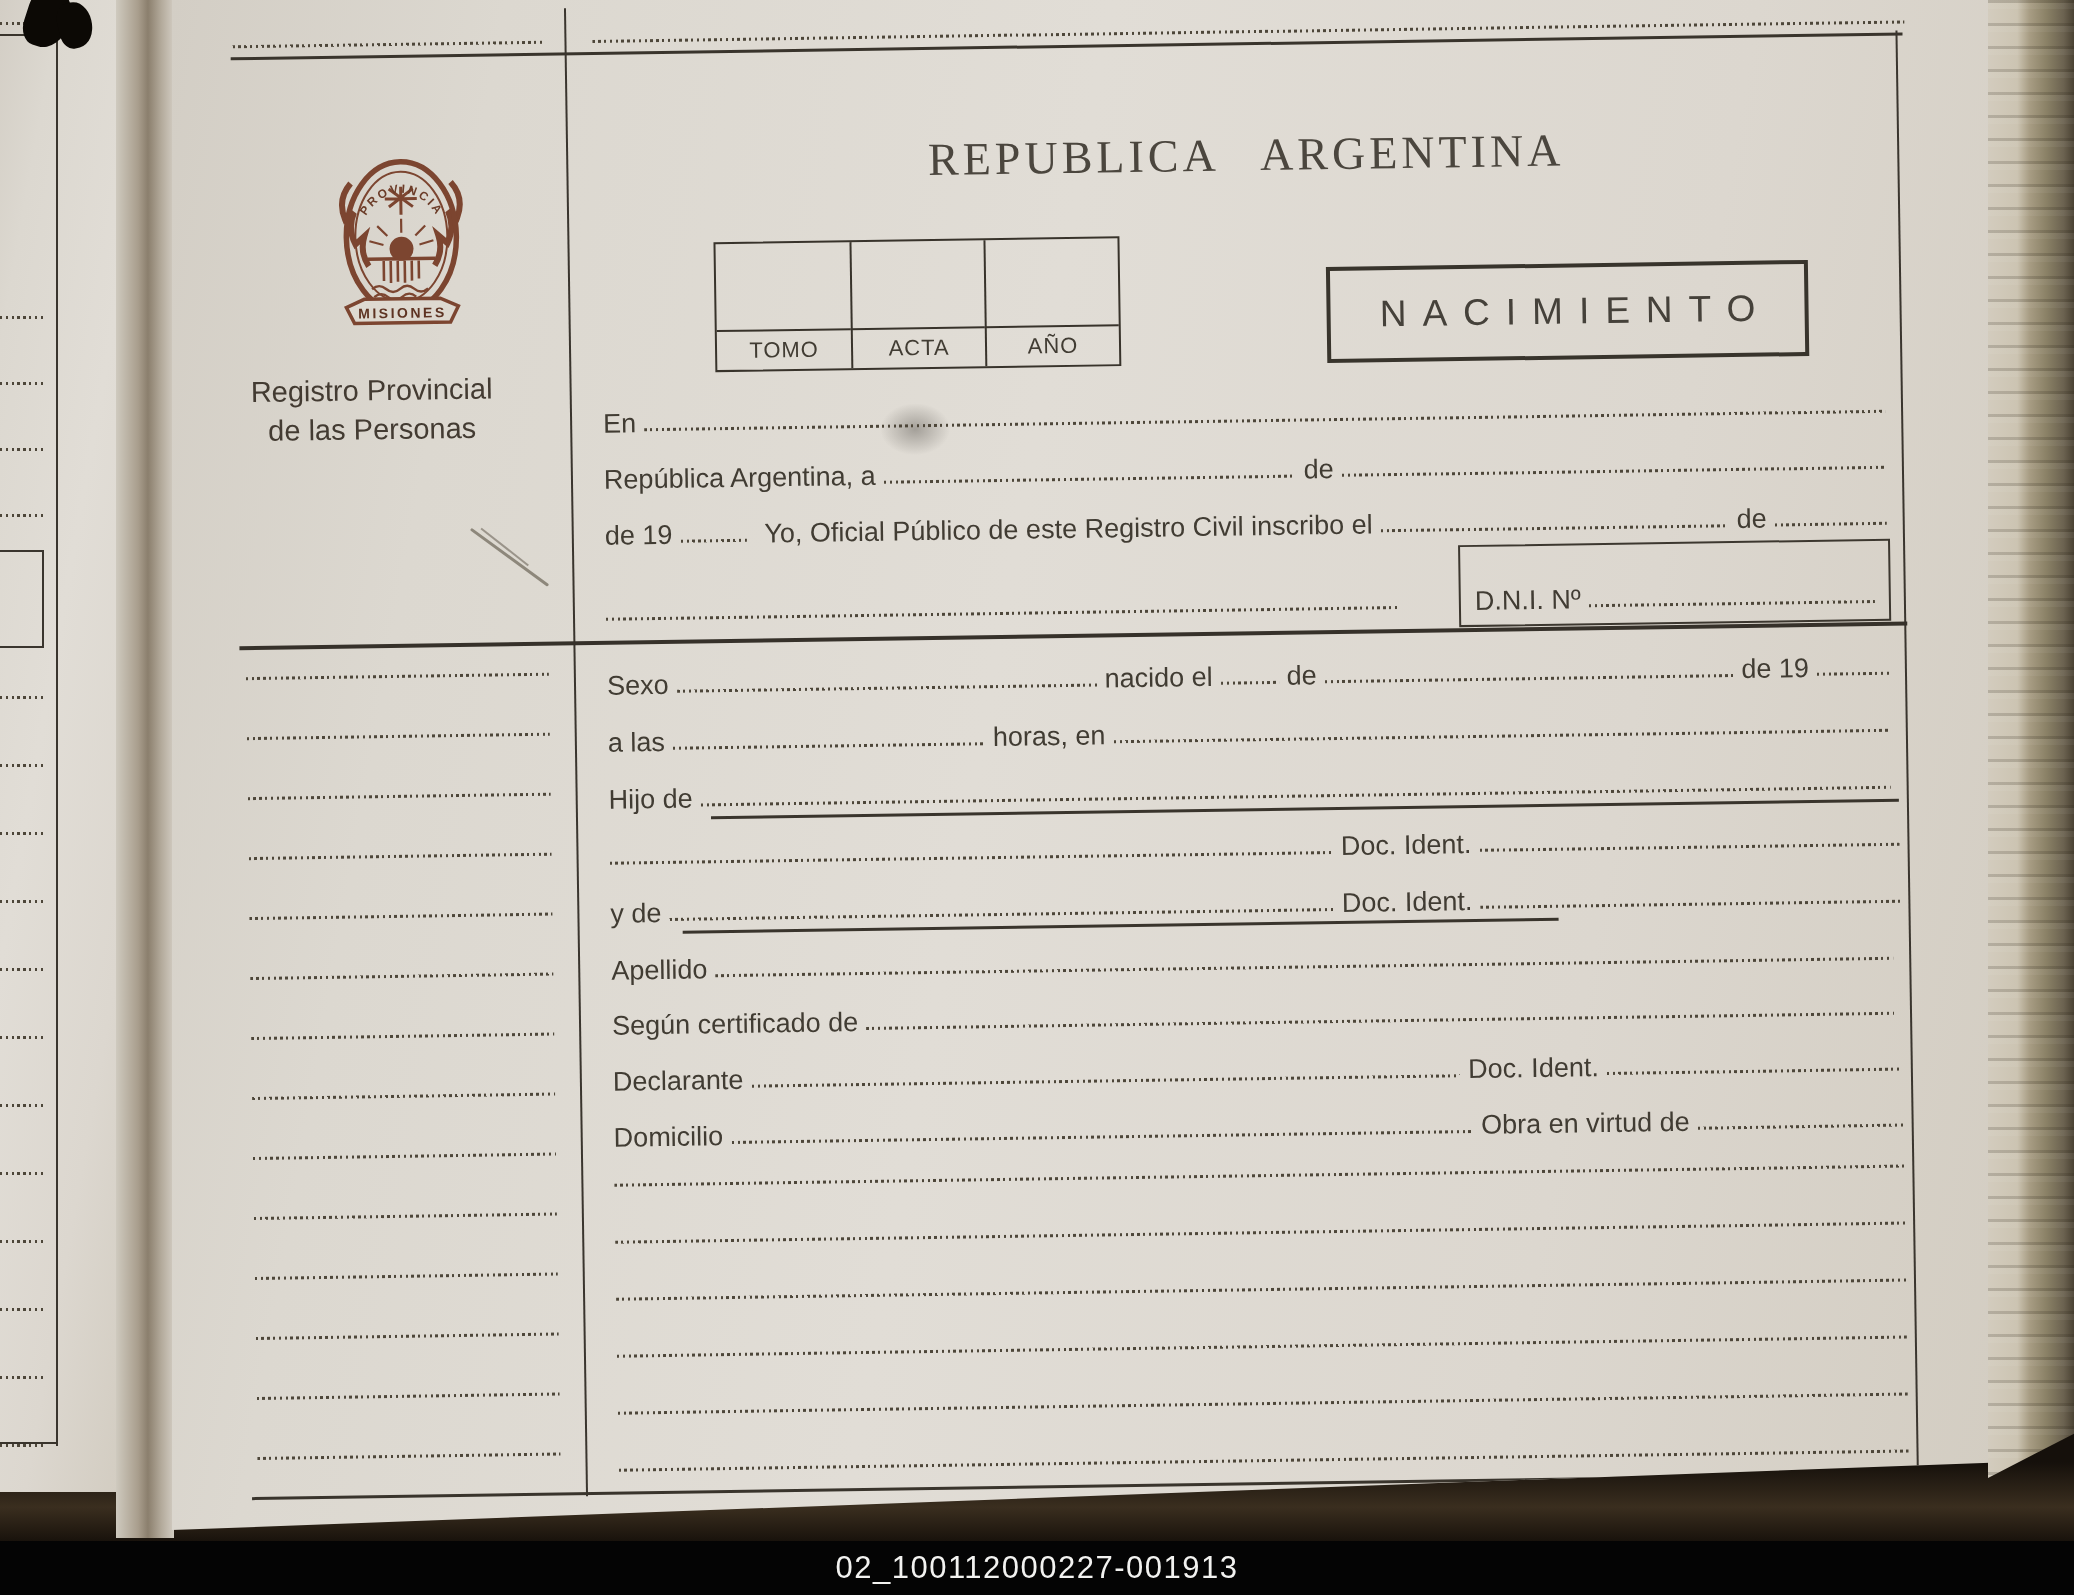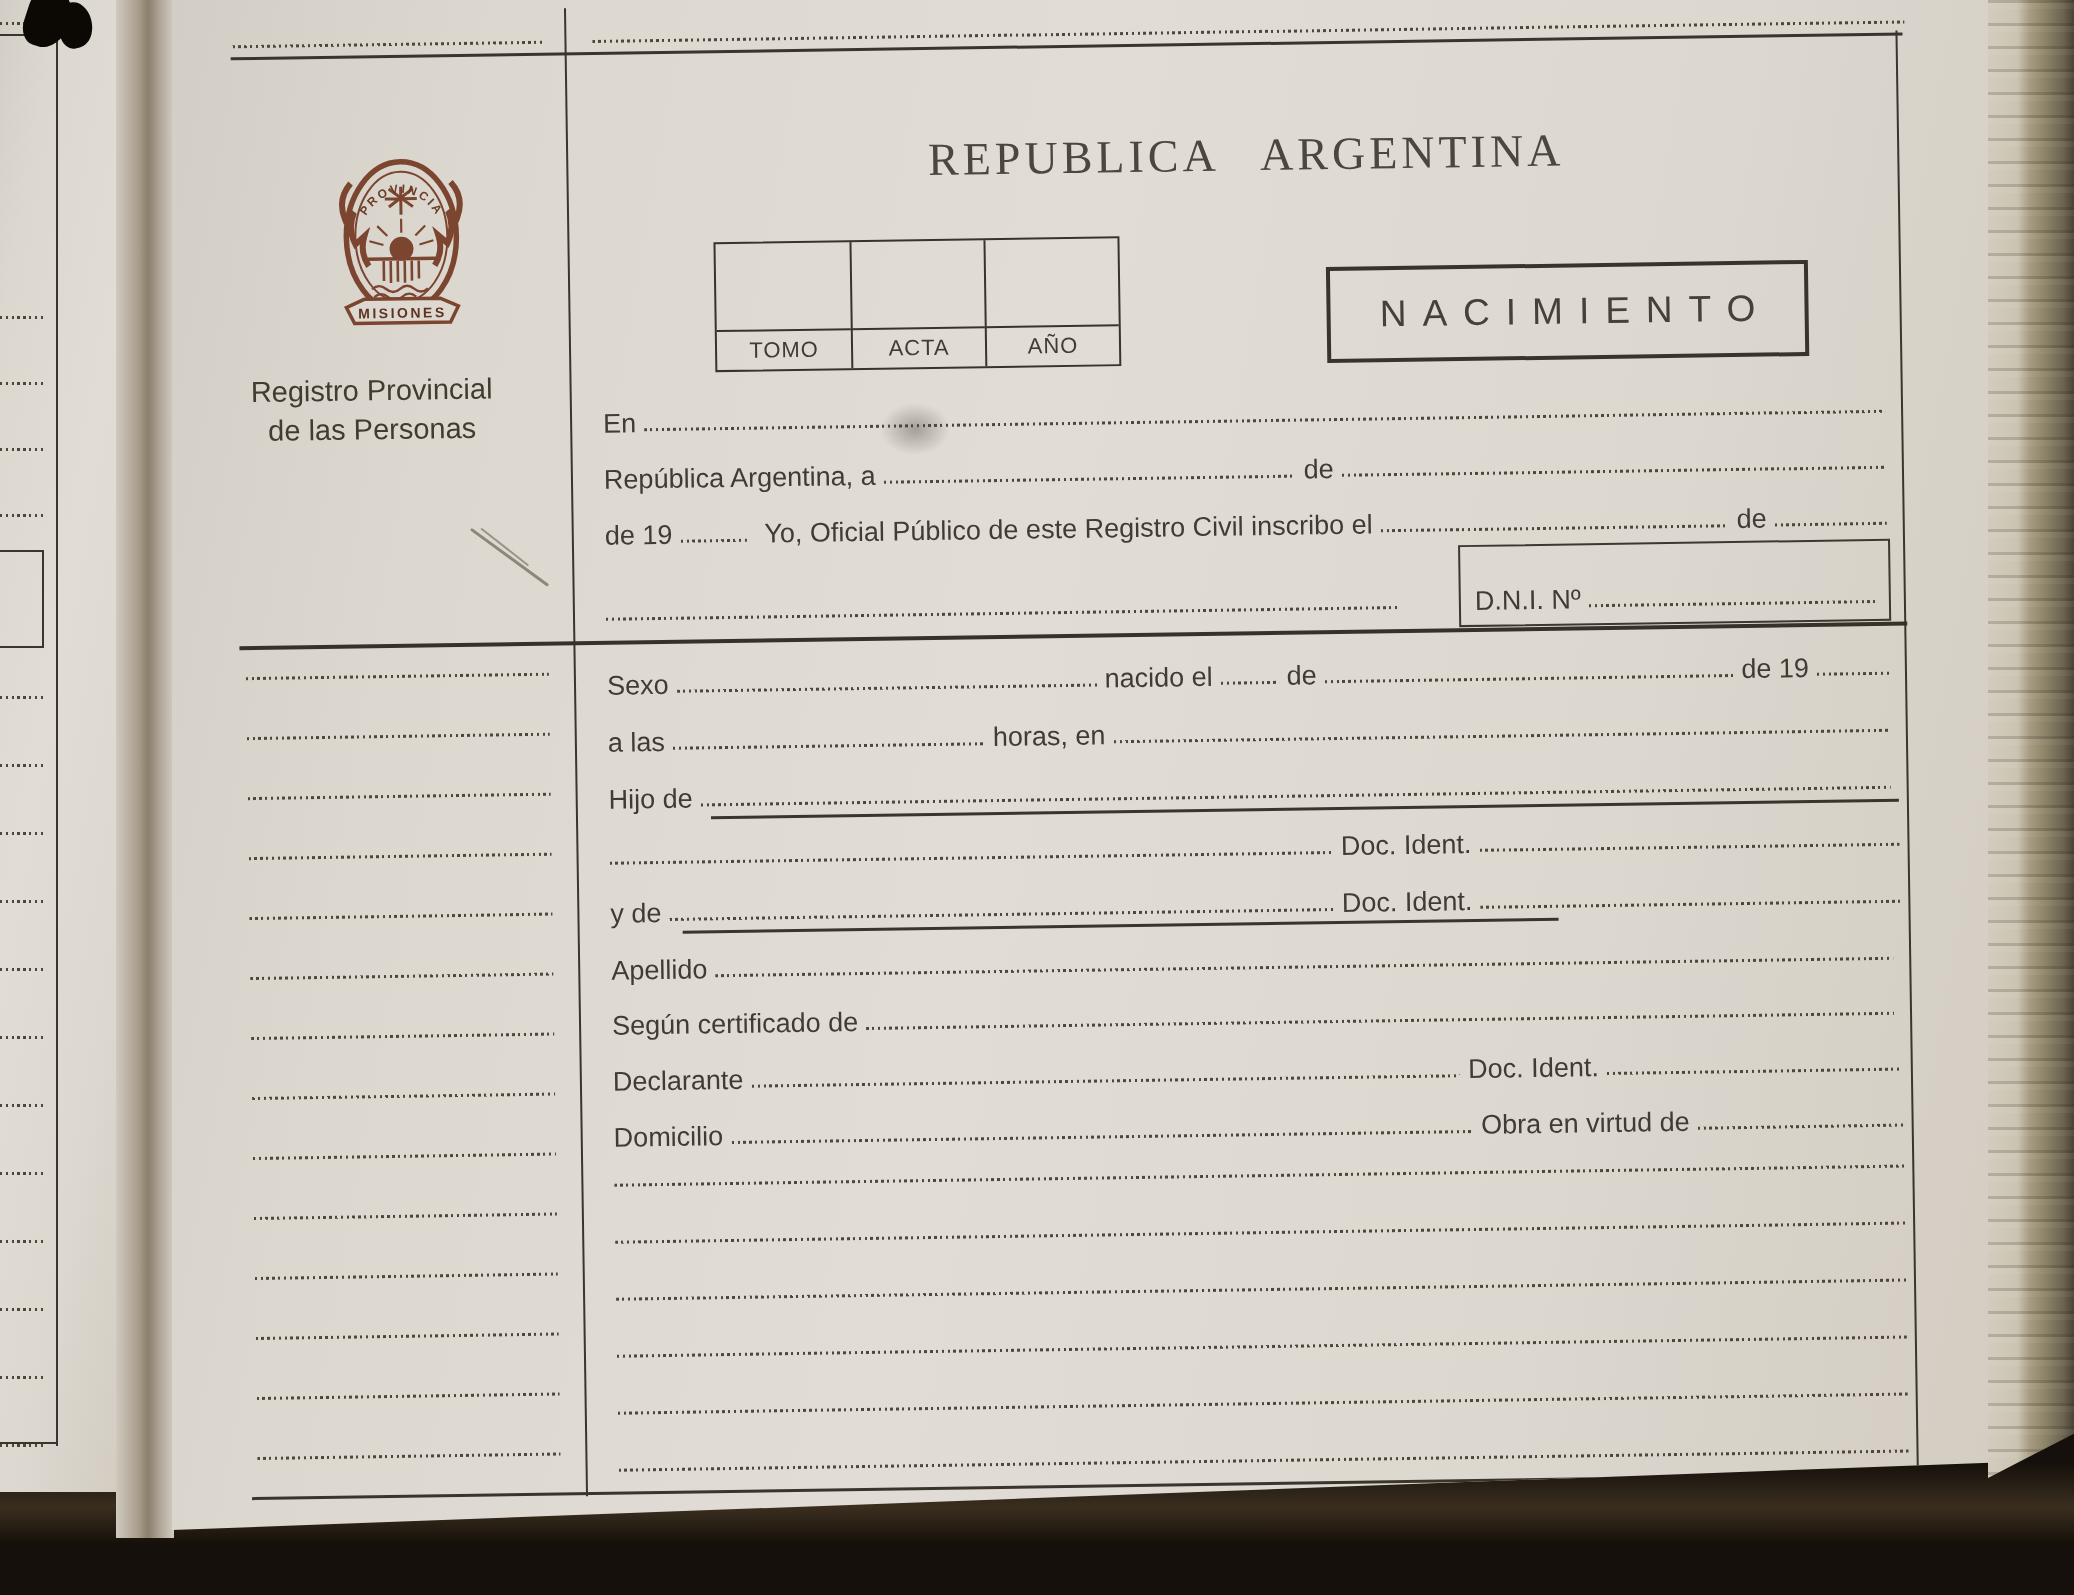--- a/index.html
+++ b/index.html
@@ -304,14 +304,17 @@
         </div>
 
     </div>
   </div>
 
   <div class="edge-strip"></div>
 
   <div class="corner-blob blob1"></div>
   <div class="corner-blob blob2"></div>
 
+  <div class="caption-bar">
+    <span>02_100112000227-001913</span>
+  </div>
 
 </div>
 
 </body></html>

